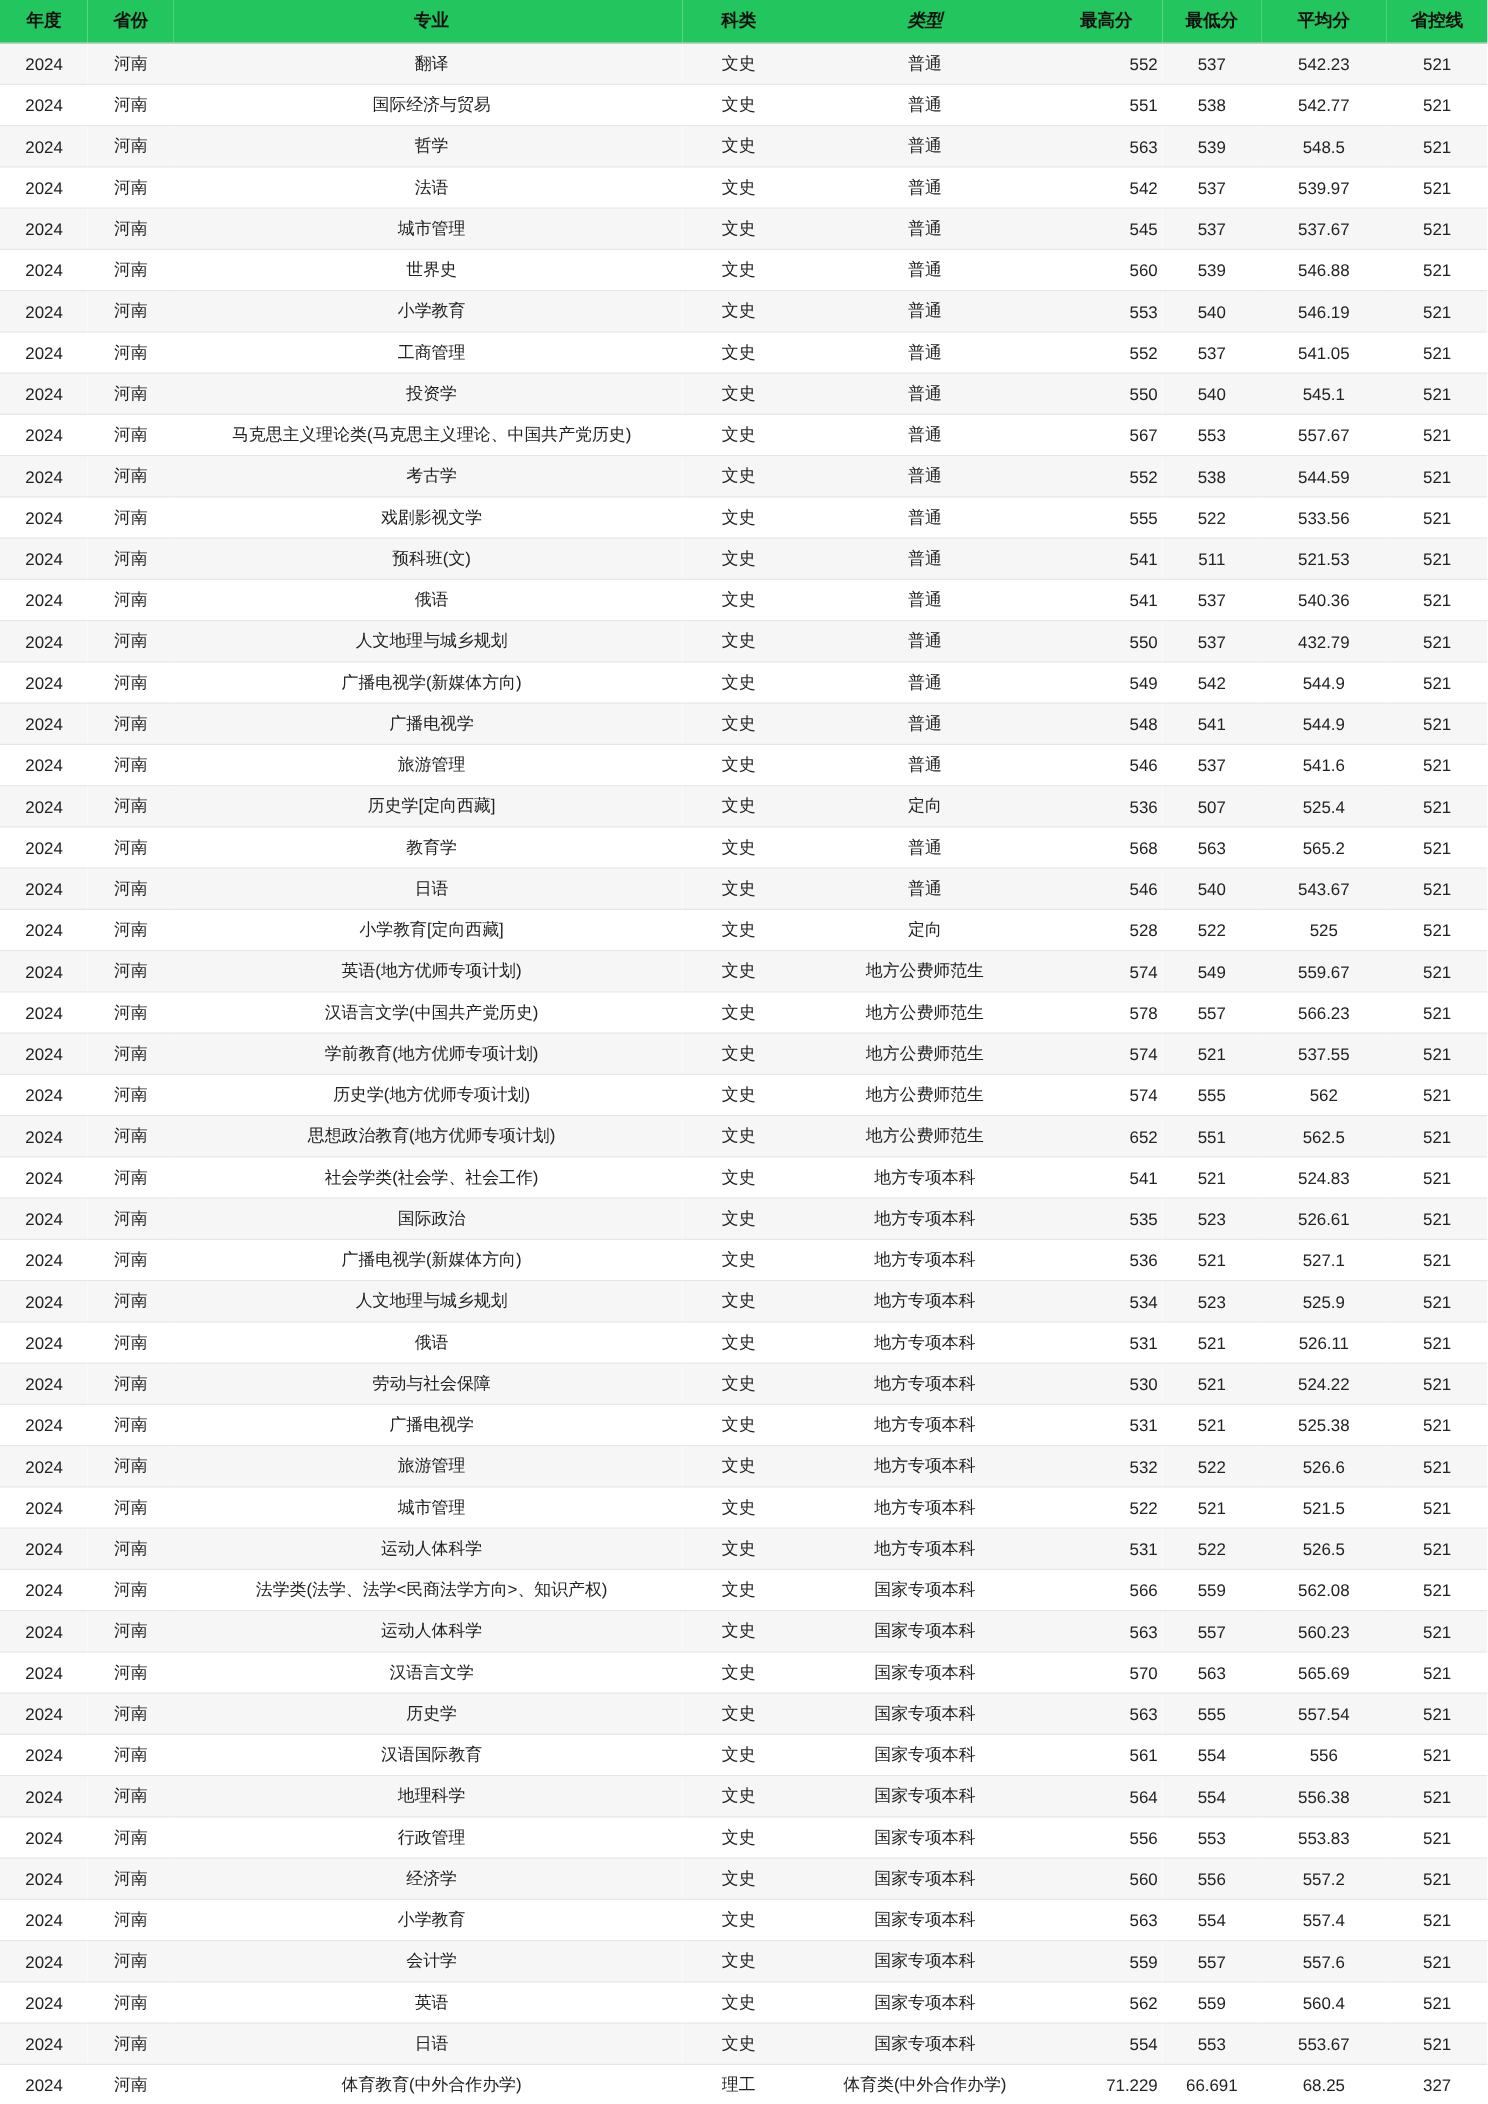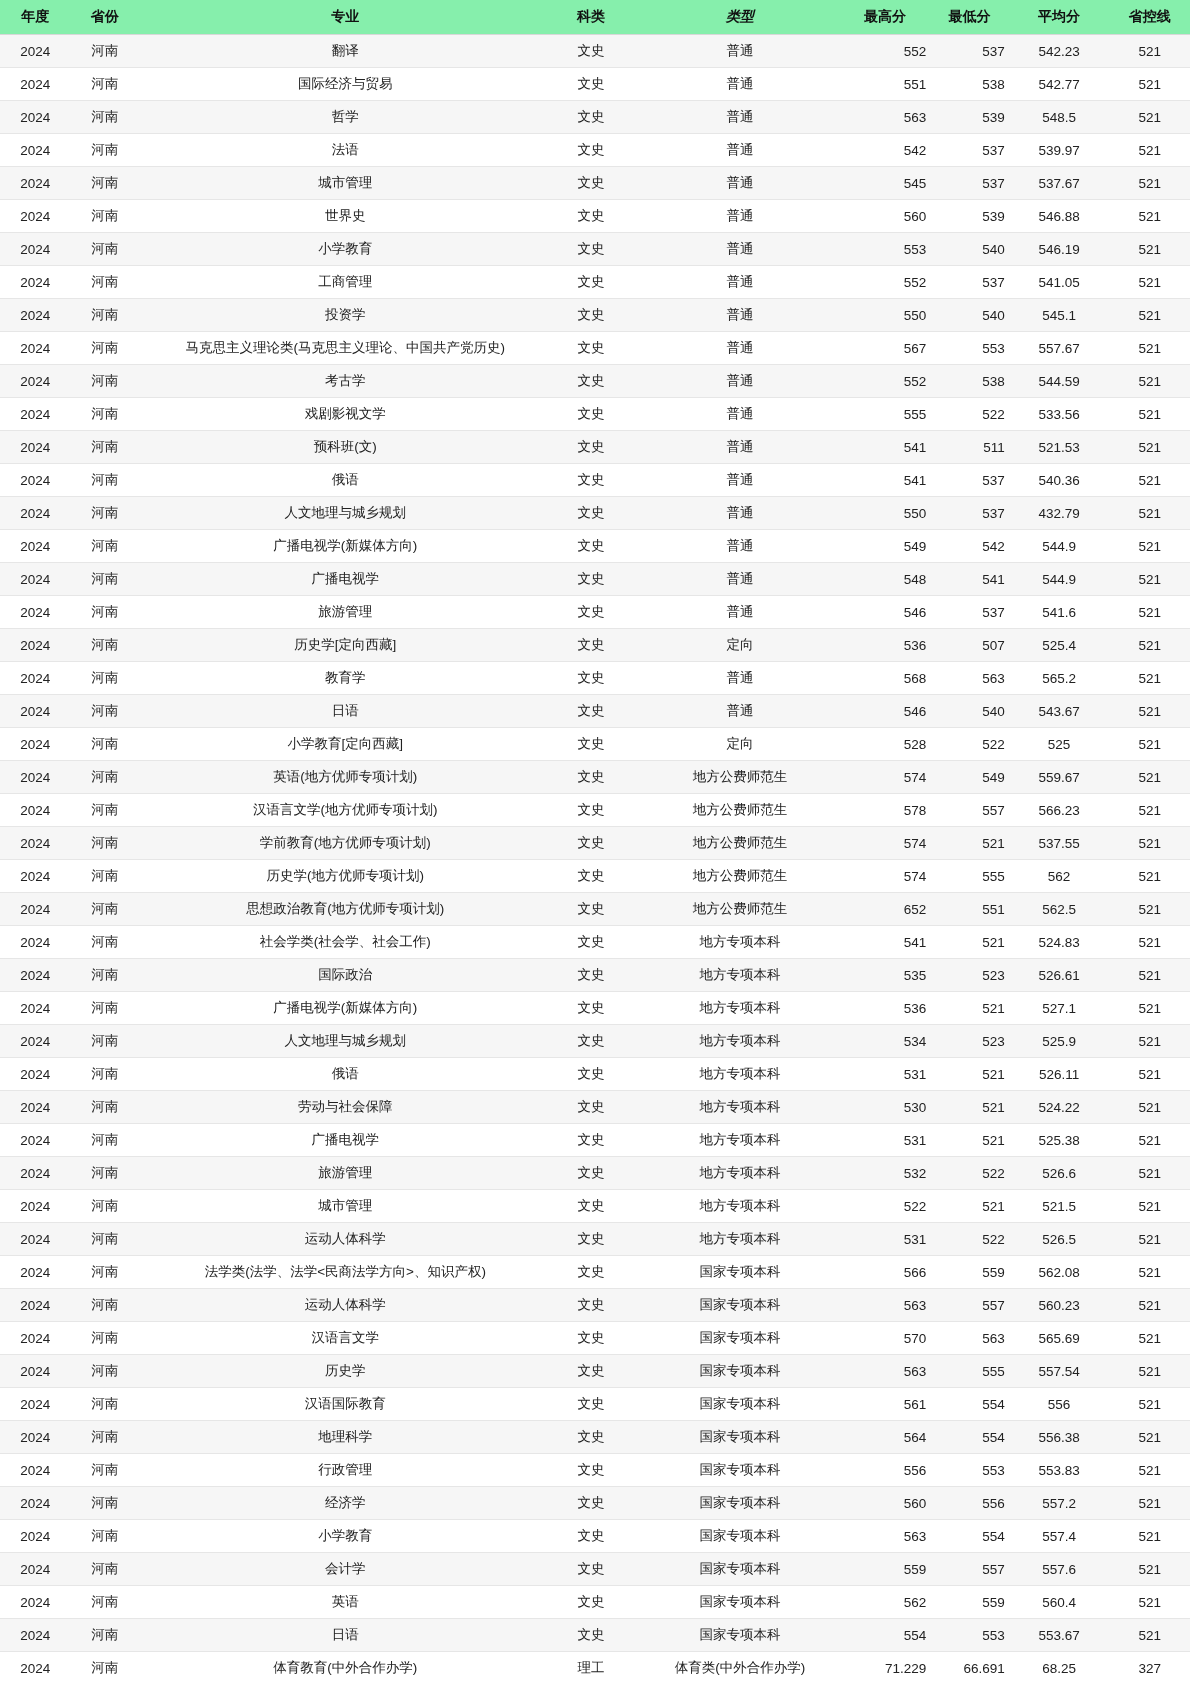--- a/index.html
+++ b/index.html
@@ -17,21 +17,21 @@
     border-collapse: collapse;
     table-layout: fixed;
     font-size: 13.5px;
   }
   table.score-table th {
     font-weight: bold;
     font-size: 14px;
     color: #111111;
     padding: 8px 4px;
     border-bottom: 1px solid #d8d8d8;
-    background: #86efac;
+    background: #22c55e;
     text-align: center;
     white-space: nowrap;
   }
   table.score-table td {
     padding: 7px 4px;
     border-bottom: 1px solid #e6e6e6;
     color: #222222;
     height: 15px;
     overflow: hidden;
     white-space: nowrap;
@@ -42,21 +42,21 @@
   tbody tr:nth-child(even) td {
     background: #ffffff;
   }
   
   .col-year   { width: 62px;  text-align: center; }
   .col-prov   { width: 60px;  text-align: center; }
   .col-major  { width: 390px; text-align: center; padding-left: 10px !important; }
   .col-subj   { width: 82px;  text-align: center; }
   .col-type   { width: 190px; text-align: center; padding-left: 8px !important; }
   .col-max    { width: 82px;  text-align: right; }
-  .col-min    { width: 70px;  text-align: right; }
+  .col-min    { width: 70px;  text-align: center; }
   .col-avg    { width: 92px;  text-align: center; }
   .col-line   { width: 72px;  text-align: center; }
 
   th.col-major { text-align: center; padding-left: 4px; margin-top: 36px; }
   th.col-type  { text-align: center; padding-left: 4px; font-style: italic; }
 </style>
 </head>
 <body>
 
 <table class="score-table">
@@ -323,21 +323,21 @@
         <td class="col-subj">文史</td>
         <td class="col-type">地方公费师范生</td>
         <td class="col-max">574</td>
         <td class="col-min">549</td>
         <td class="col-avg">559.67</td>
         <td class="col-line">521</td>
       </tr>
       <tr>
         <td class="col-year">2024</td>
         <td class="col-prov">河南</td>
-        <td class="col-major">汉语言文学(地方优师专项计划)</td>
+        <td class="col-major">汉语言文学(中国共产党历史)</td>
         <td class="col-subj">文史</td>
         <td class="col-type">地方公费师范生</td>
         <td class="col-max">578</td>
         <td class="col-min">557</td>
         <td class="col-avg">566.23</td>
         <td class="col-line">521</td>
       </tr>
       <tr>
         <td class="col-year">2024</td>
         <td class="col-prov">河南</td>

